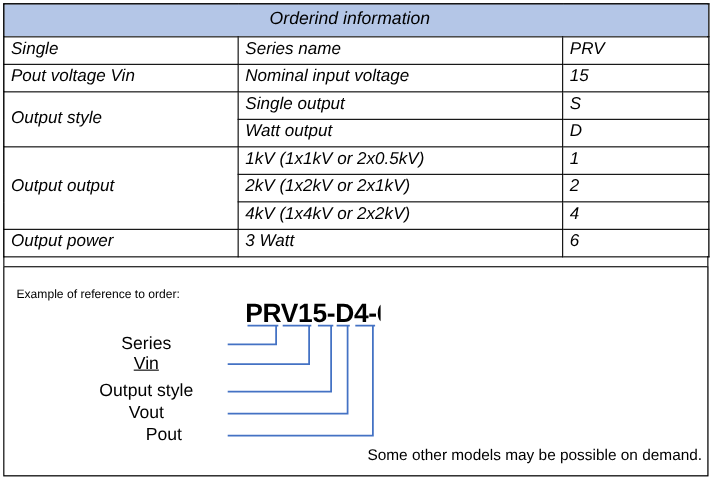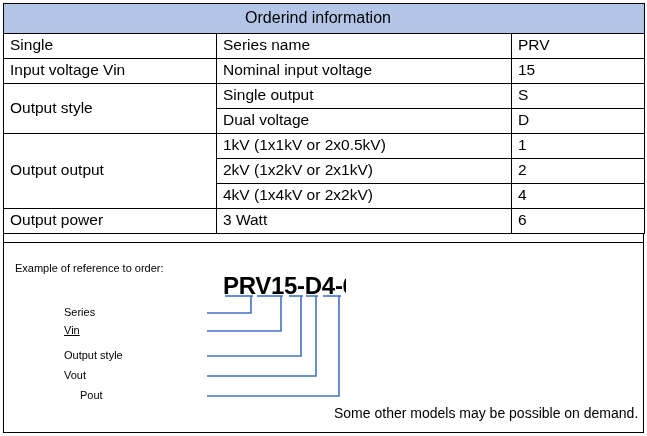--- a/index.html
+++ b/index.html
@@ -44,20 +44,21 @@
     padding: 1px 18px 3px 6px;
     font-size: 15.5px;
     line-height: 1.12;
     color: #000000;
     font-weight: normal;
     text-align: left;
     vertical-align: middle;
     background: #ffffff;
     white-space: nowrap;
     overflow: hidden;
+    font-style: italic;
   }
   #order-table thead th.title-cell {
     background: #b4c6e7;
     text-align: center;
     height: 25px;
     font-size: 16px;
     font-weight: normal;
   }
   .col-a { width: 213px; }
   .col-b { width: 295px; }
@@ -108,24 +109,24 @@
   }
   #callout-svg {
     position: absolute;
     left: 0px;
     top: 0px;
     width: 641px;
     height: 191px;
   }
   .callout-label {
     position: absolute;
-    font-size: 11px;
-    color: #000000;
-    white-space: nowrap;
-    text-align: left;
+    font-size: 16px;
+    color: #000000;
+    white-space: nowrap;
+    text-align: center;
     line-height: 13px;
   }
   #footnote {
     position: absolute;
     left: 330px;
     top: 162px;
     width: 296px;
     font-size: 14px;
     color: #000000;
     text-align: right;
@@ -150,31 +151,31 @@
         <th class="title-cell" colspan="3">Orderind information</th>
       </tr>
     </thead>
     <tbody id="table-body">
         <tr class="r-norm">
           <td>Single</td>
           <td>Series name</td>
           <td>PRV</td>
         </tr>
         <tr class="r-norm">
-          <td>Input voltage Vin</td>
+          <td>Pout voltage Vin</td>
           <td>Nominal input voltage</td>
           <td>15</td>
         </tr>
         <tr class="r-norm">
           <td rowspan="2">Output style</td>
           <td>Single output</td>
           <td>S</td>
         </tr>
         <tr class="r-norm">
-          <td>Dual voltage</td>
+          <td>Watt output</td>
           <td>D</td>
         </tr>
         <tr class="r-norm">
           <td rowspan="3">Output output</td>
           <td>1kV (1x1kV or 2x0.5kV)</td>
           <td>1</td>
         </tr>
         <tr class="r-norm">
           <td>2kV (1x2kV or 2x1kV)</td>
           <td>2</td>

